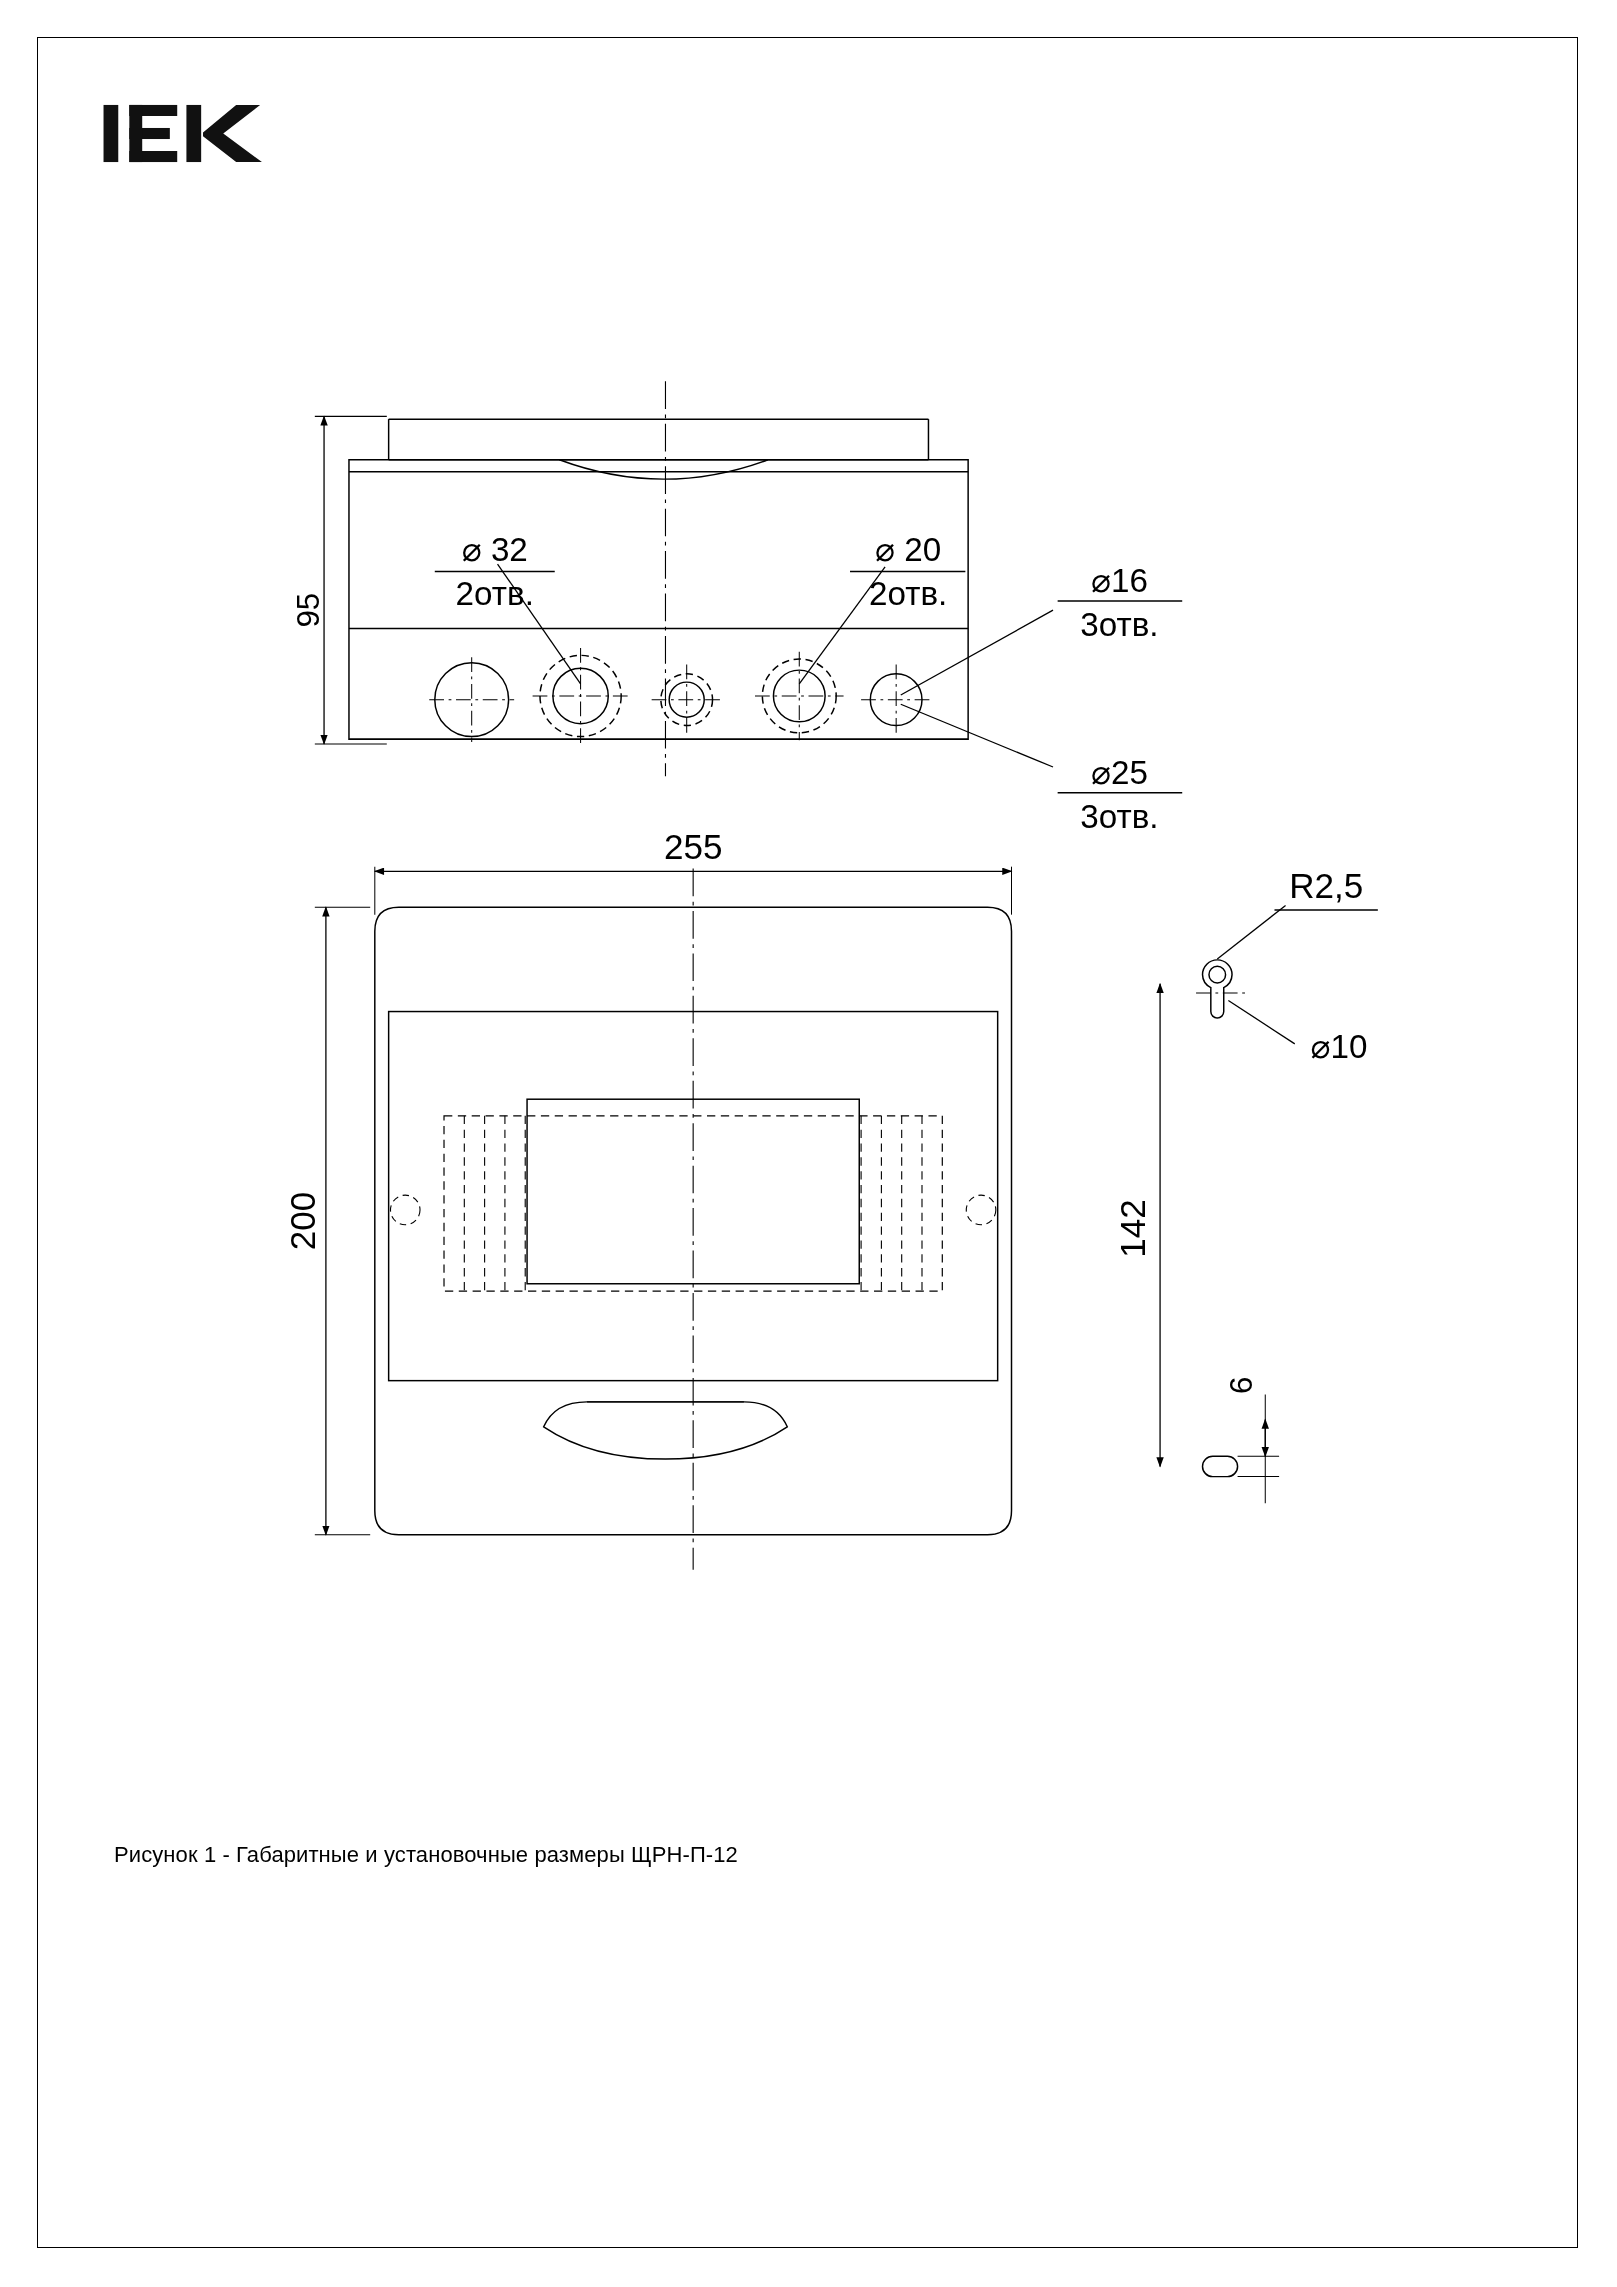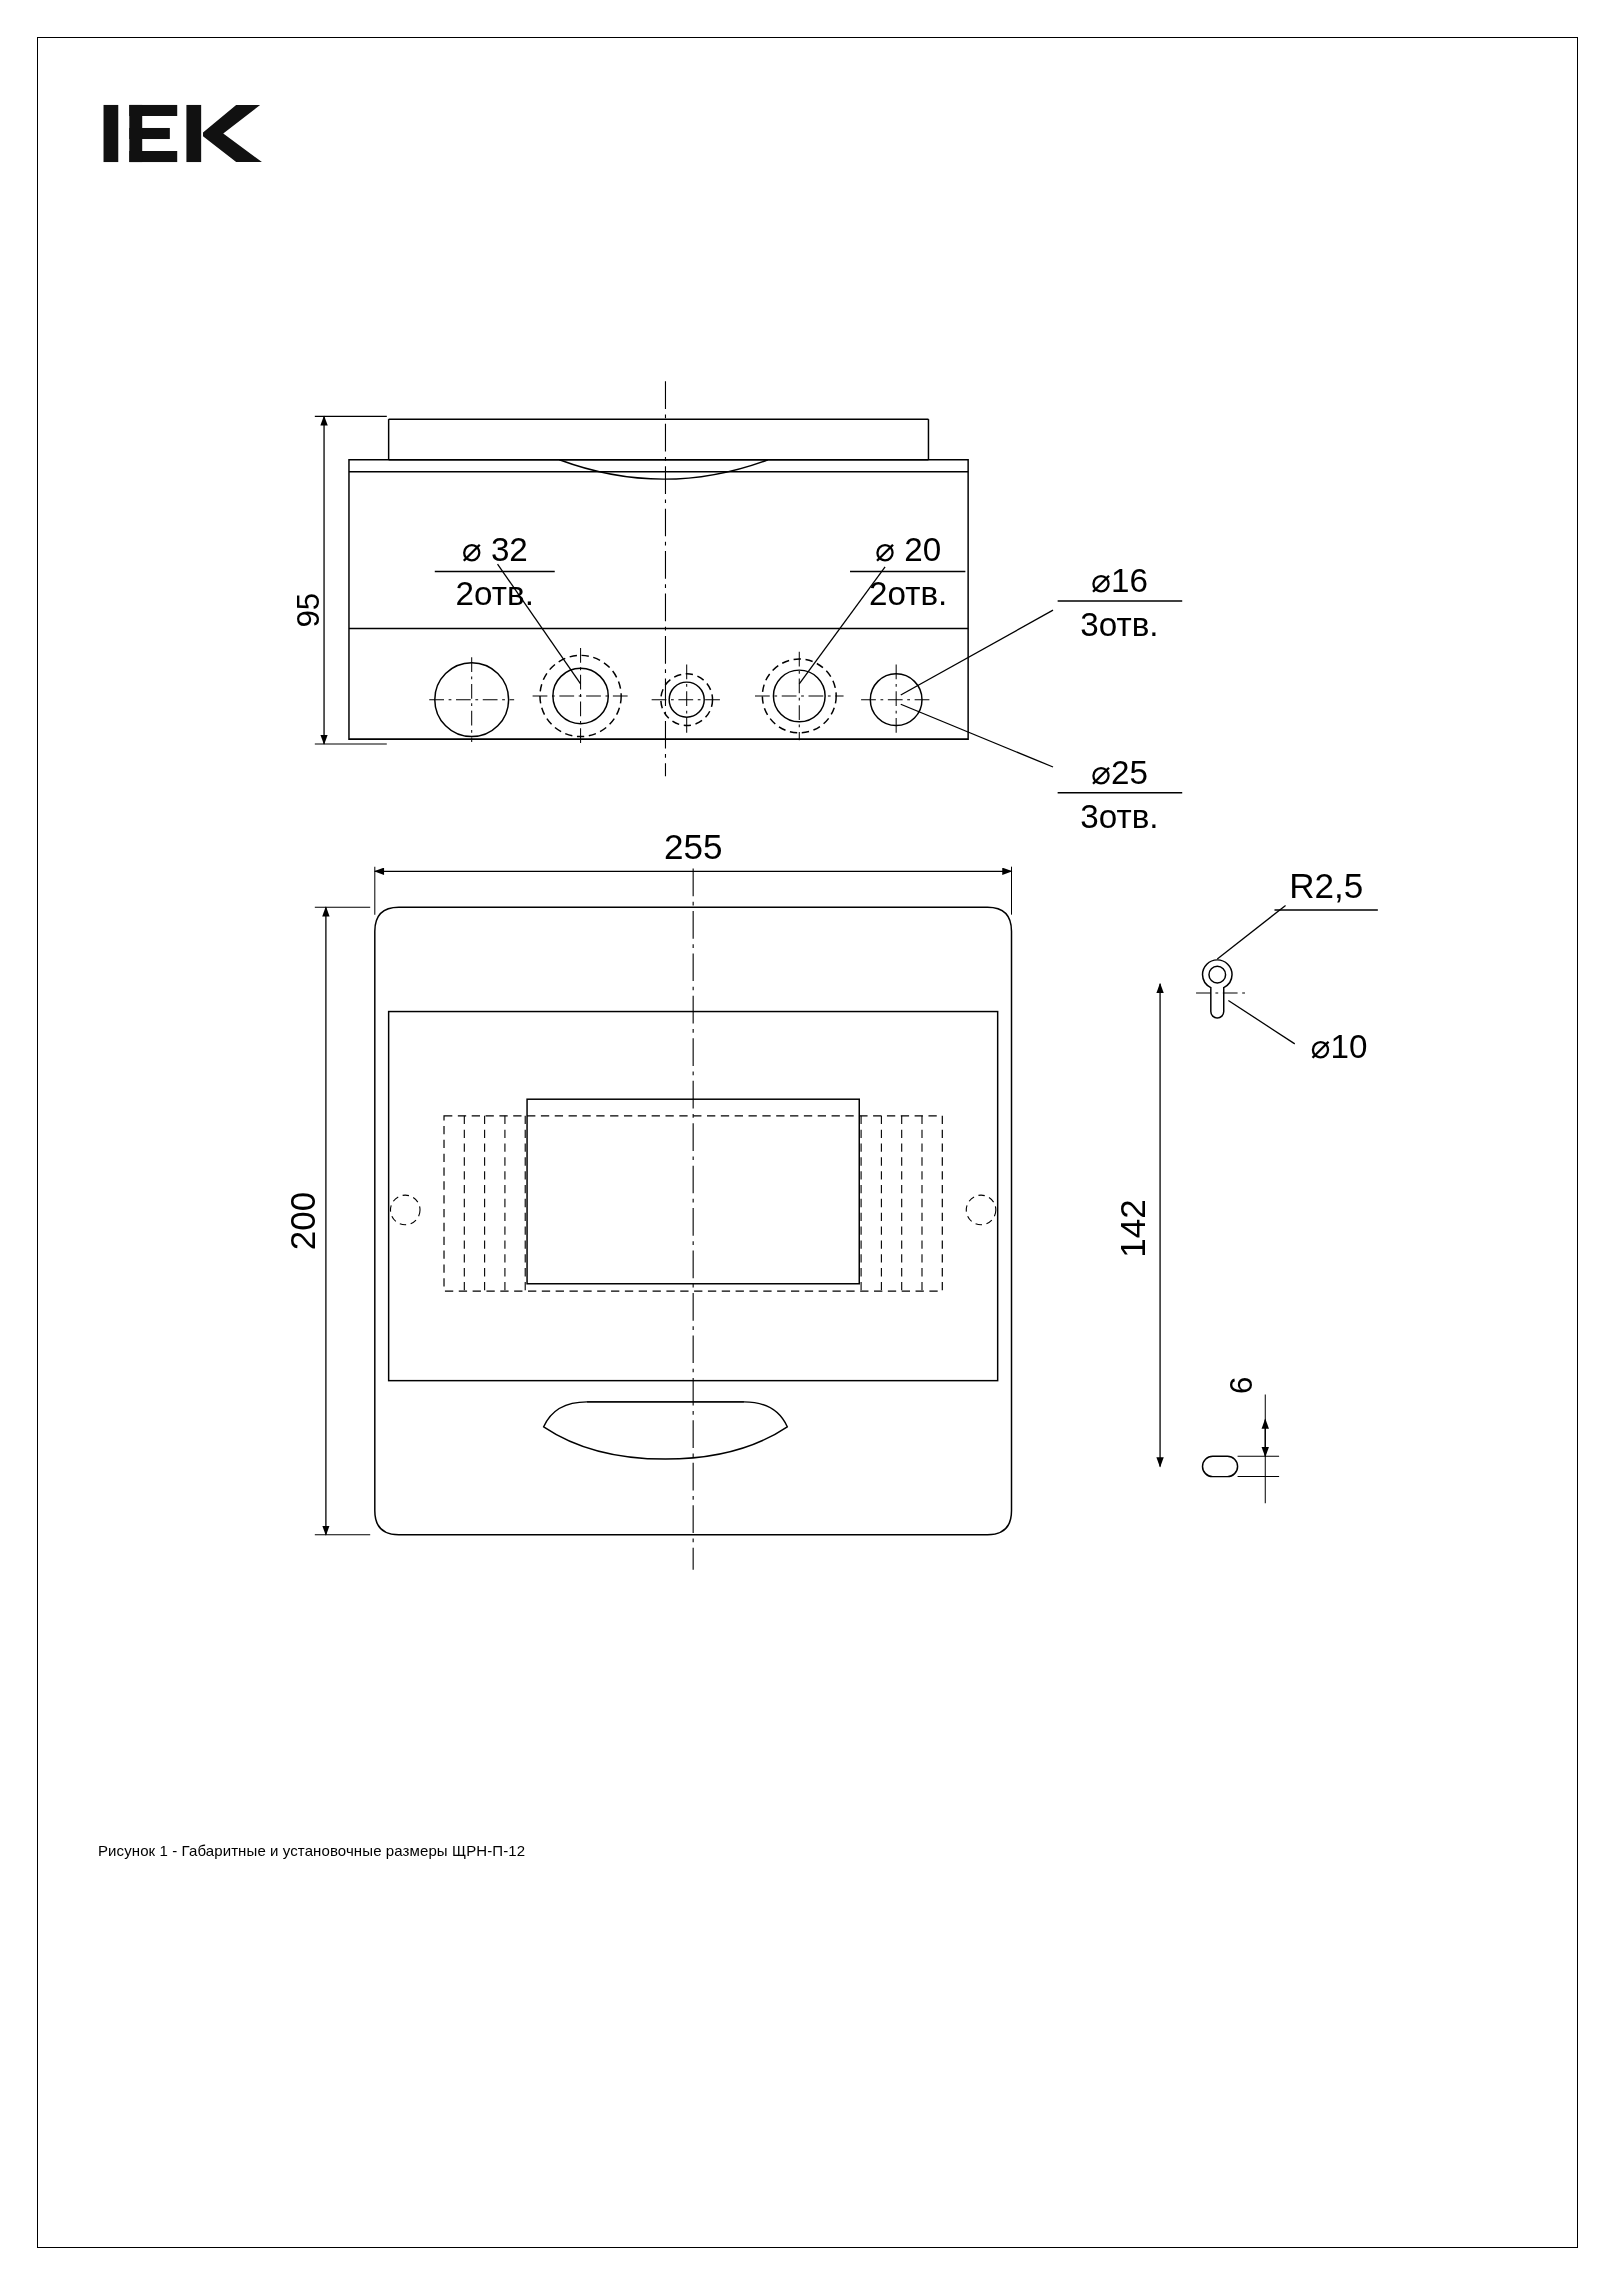--- a/index.html
+++ b/index.html
@@ -27,23 +27,23 @@
   }
   .logo {
     position: absolute;
     left: 60px;
     top: 54px;
     width: 175px;
     height: 83px;
   }
   .caption {
     position: absolute;
-    left: 60px;
+    left: 76px;
     top: 1804px;
-    font-size: 15px;
+    font-size: 22px;
     letter-spacing: 0.1px;
     white-space: nowrap;
   }
   .drawing {
     position: absolute;
     left: 0;
     top: 0;
     width: 1541px;
     height: 2211px;
   }

